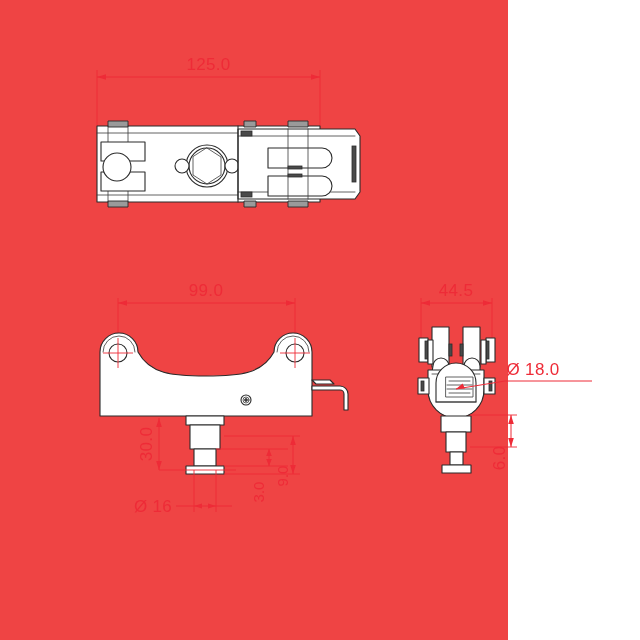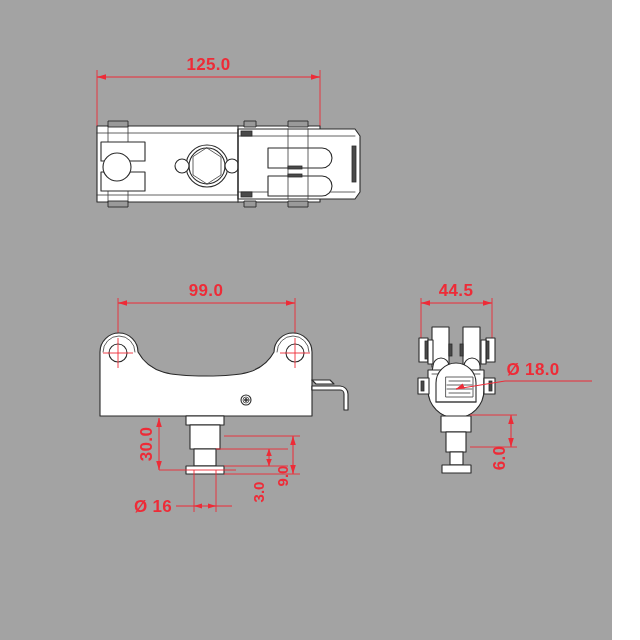--- a/index.html
+++ b/index.html
@@ -8,24 +8,23 @@
     background: #ffffff;
   }
   body {
     width: 640px;
     height: 640px;
     font-family: "Liberation Sans", sans-serif;
     overflow: hidden;
   }
   #drawing-root {
     position: relative;
-    width: 612px;
+    width: 508px;
     height: 640px;
-    background: #a3a3a3;
-    font-weight: bold;
+    background: #ef4444;
   }
   svg#cad {
     display: block;
     width: 640px;
     height: 640px;
   }
   .part-line {
     fill: none;
     stroke: #2b2b2b;
     stroke-width: 1.1;

